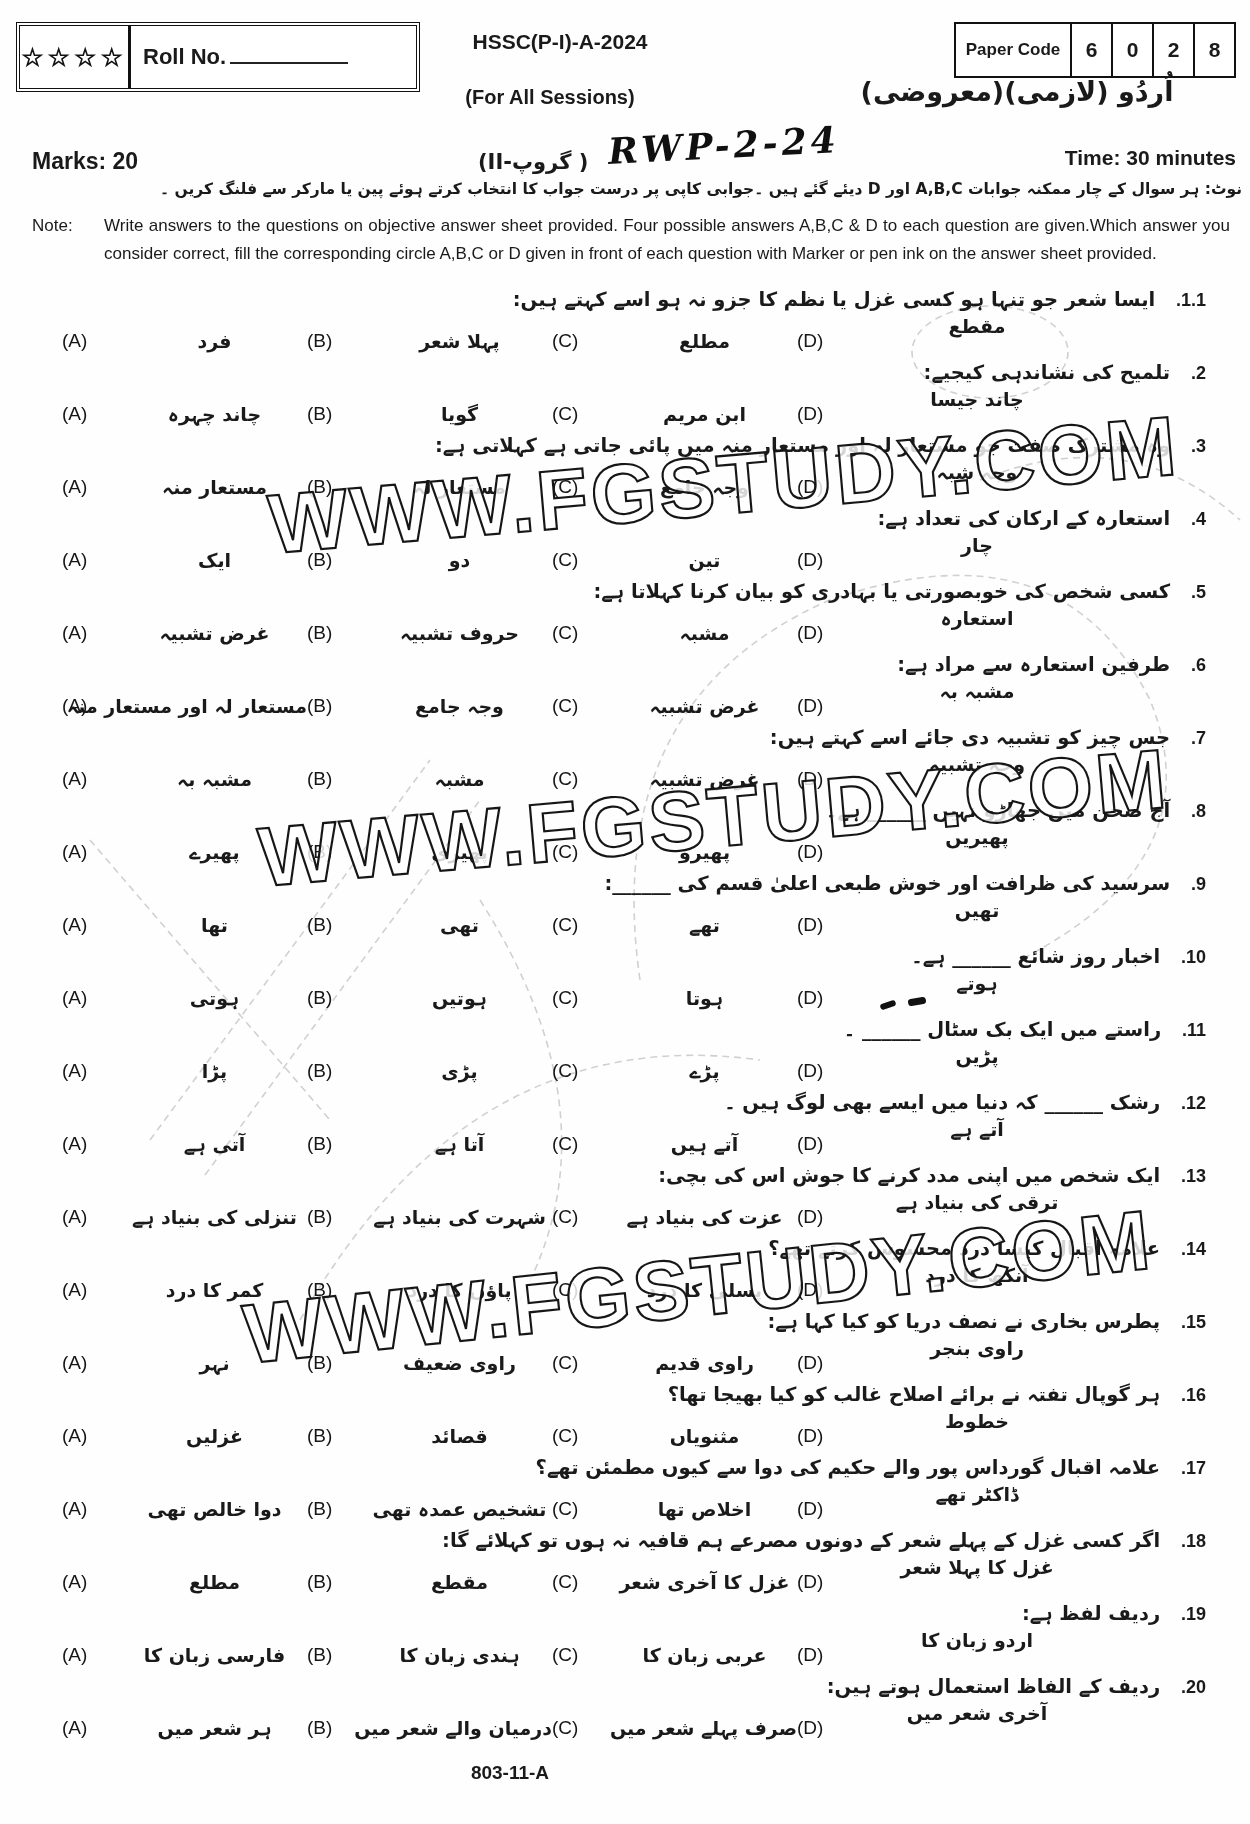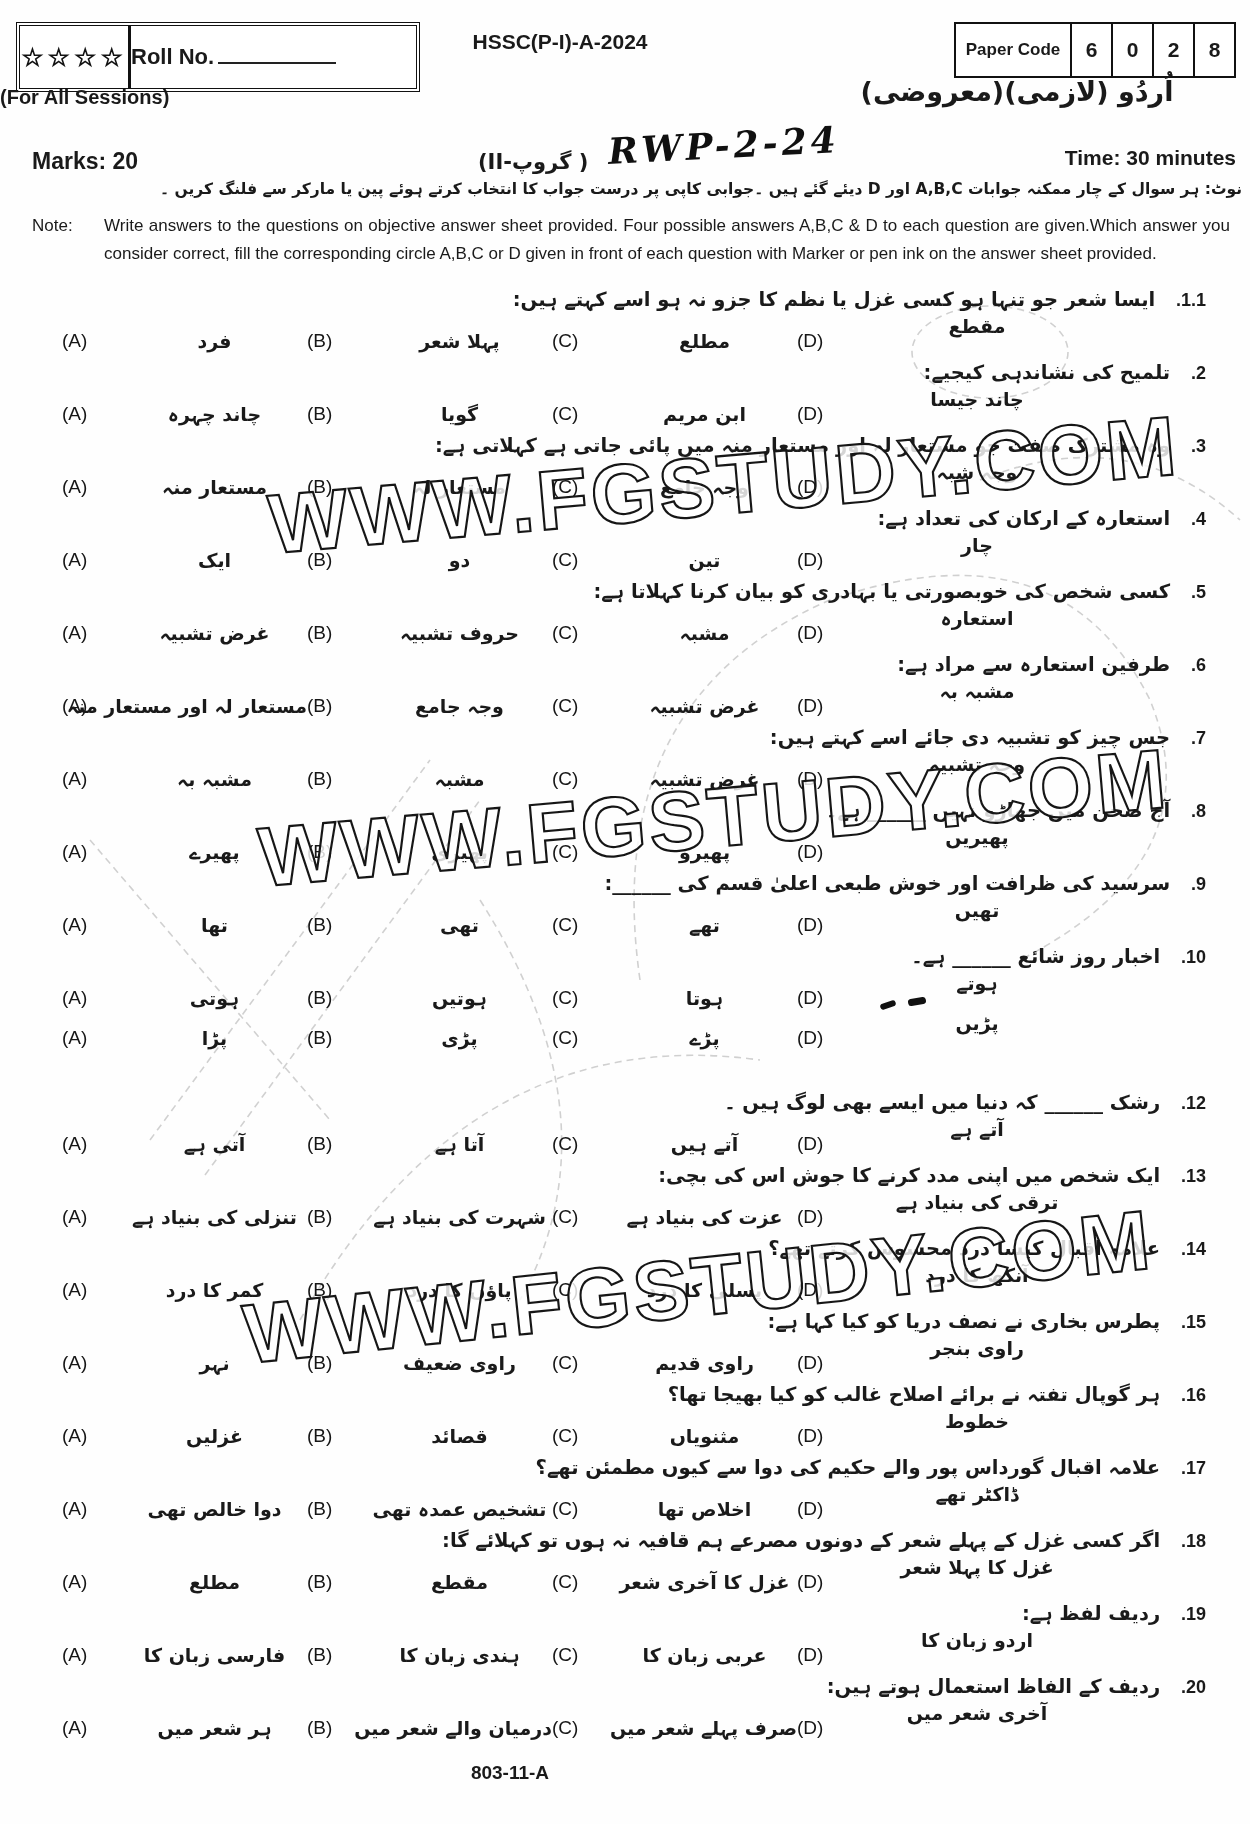--- a/index.html
+++ b/index.html
@@ -21,24 +21,24 @@
   .wm2{left:255px; top:795px; transform:rotate(-5deg); transform-origin:left center;}
   .wm3{left:240px; top:1272px; transform:rotate(-6deg); transform-origin:left center;}
   
   .content{position:relative; z-index:1;}
   .star-roll-box{
     position:absolute; left:16px; top:22px; width:396px; height:62px;
     border:4px double #111; display:flex; align-items:center; background:#fff;
   }
   .stars-cell{width:108px; text-align:center; font-size:25px; letter-spacing:4px; color:#111; font-weight:bold;}
   .box-divider{width:3px; align-self:stretch; background:#111;}
-  .roll-cell{flex:1; font-size:22px; font-weight:bold; white-space:nowrap;}
+  .roll-cell{flex:1; padding-left:12px; font-size:22px; font-weight:bold; white-space:nowrap;}
   .blank-line{display:inline-block; width:118px; border-bottom:2.5px solid #222; height:16px; margin-left:4px;}
   .exam-code{position:absolute; left:0; top:30px; width:1120px; text-align:center; font-size:21px; font-weight:bold;}
-  .sessions{position:absolute; left:0; top:86px; width:1100px; font-size:20px; font-weight:bold;}
+  .sessions{position:absolute; left:0; top:86px; width:1100px; text-align:center; font-size:20px; font-weight:bold;}
   .paper-code-table{
     position:absolute; right:14px; top:22px; display:flex; background:#fff;
     border:2.5px solid #111; height:52px; align-items:stretch;
   }
   .pc-label{width:114px; display:flex; align-items:center; justify-content:center; font-size:17px; font-weight:bold;}
   .pc-digit{width:39px; border-left:2.5px solid #111; display:flex; align-items:center; justify-content:center; font-size:21px; font-weight:bold;}
   .title-urdu{
     position:absolute; right:18px; top:76px; width:430px; text-align:center;
     font-family:"DejaVu Sans", sans-serif; font-size:27px; font-weight:bold; direction:rtl;
   }
@@ -317,20 +317,24 @@
       <span class="opt-letter">(B)</span>
       <span class="opt-val">ہوتیں</span>
       <span class="opt-letter">(C)</span>
       <span class="opt-val">ہوتا</span>
       <span class="opt-letter">(D)</span>
       <span class="opt-val d-val">ہوتے</span>
     </div>
   </div>
 
   <div class="q">
+    <div class="q-line">
+      <span class="q-num">11.</span>
+      <span class="q-text">راستے میں ایک بک سٹال ______ ۔</span>
+    </div>
     <div class="opt-row">
       <span class="opt-letter">(A)</span>
       <span class="opt-val">پڑا</span>
       <span class="opt-letter">(B)</span>
       <span class="opt-val">پڑی</span>
       <span class="opt-letter">(C)</span>
       <span class="opt-val">پڑے</span>
       <span class="opt-letter">(D)</span>
       <span class="opt-val d-val">پڑیں</span>
     </div>

